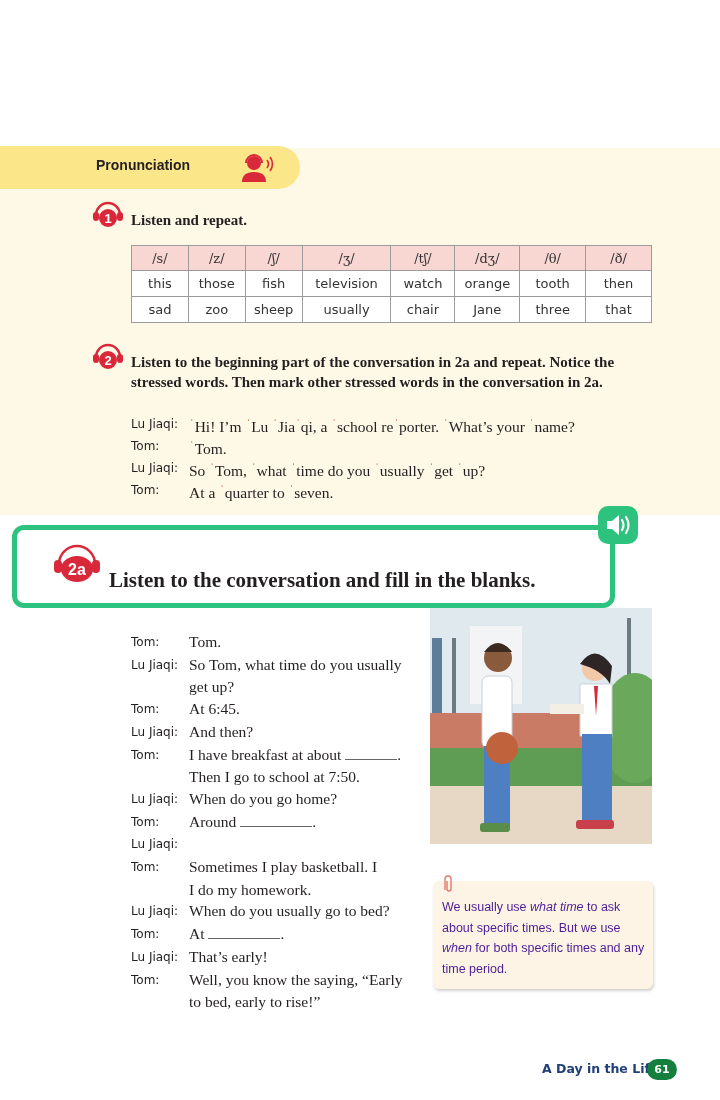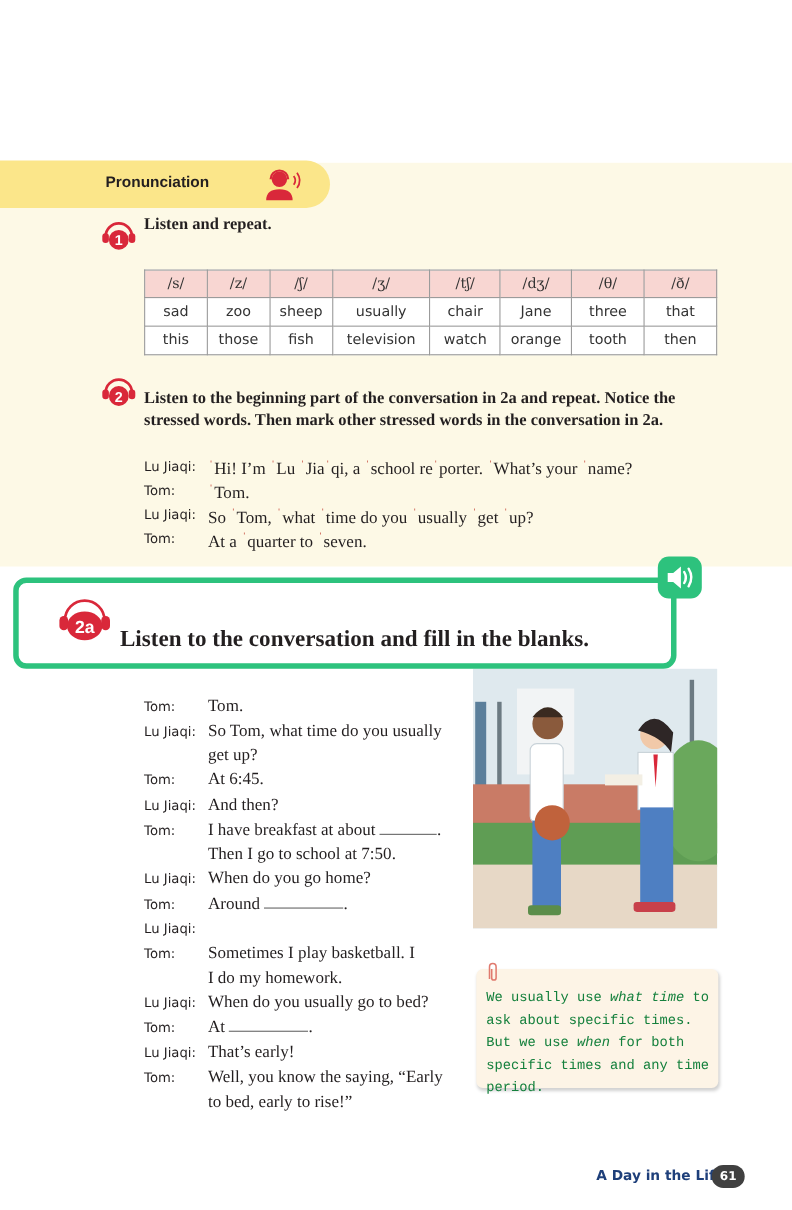--- a/index.html
+++ b/index.html
@@ -39,26 +39,26 @@
   .line { display: flex; font-size: 15.5px; line-height: 21.7px; }
   .line .s { width: 58px; flex: none; font-family: "DejaVu Sans", sans-serif; font-size: 12px; padding-top: 1px; }
   .line .t { font-family: "Liberation Serif", serif; font-size: 15.5px; }
   .blank { display: inline-block; border-bottom: 1px solid #666; height: 14px; vertical-align: baseline; }
 
   .illus { position: absolute; left: 430px; top: 608px; width: 222px; height: 236px; background: #e9eef1; overflow: hidden; }
 
   .note { position: absolute; left: 433px; top: 881px; width: 220px; height: 108px; background: #fdf4e6;
     border-radius: 6px; box-shadow: 1px 2px 3px rgba(0,0,0,0.18); }
   .note-clip { position: absolute; left: 440px; top: 873px; width: 16px; height: 20px; }
-  .note-text { position: absolute; left: 442px; top: 897px; width: 208px; font-family: Liberation Mono, monospace;
-    font-size: 12.5px; line-height: 20.5px; color: #15803d; }
+  .note-text { position: absolute; left: 442px; top: 897px; width: 208px; font-family: Liberation Sans, sans-serif;
+    font-size: 12.5px; line-height: 20.5px; color: #4c1d95; }
   .note-text i { font-style: italic; }
 
   .footer-label { position: absolute; left: 542px; top: 1061px; font-family: "DejaVu Sans", sans-serif; font-weight: bold; font-size: 12.5px; color: #1e3f7a; }
-  .page-num { position: absolute; left: 647px; top: 1059px; width: 30px; height: 21px; border-radius: 11px; background: #404040;
+  .page-num { position: absolute; left: 647px; top: 1059px; width: 30px; height: 21px; border-radius: 11px; background: #15803d;
     color: #fff; font-family: "DejaVu Sans", sans-serif; font-weight: bold; font-size: 11px; text-align: center; line-height: 21px; }
 </style>
 </head>
 <body>
 
 <div class="cream-panel"></div>
 
 <div class="pron-banner"></div>
 <div class="pron-title">Pronunciation</div>
 <svg class="pron-icon" viewBox="0 0 36 32">
@@ -68,53 +68,53 @@
   <path d="M27 8 q3 4 0 8 M30 5 q5 7 0 14" stroke="#d9283a" stroke-width="1.6" fill="none"></path>
 </svg>
 
 <svg class="num-badge" style="left:92px;top:201px" viewBox="0 0 32 28">
   <path d="M4 14 a12 12 0 0 1 24 0" stroke="#d9283a" stroke-width="2.5" fill="none"></path>
   <rect x="1" y="11" width="6" height="9" rx="3" fill="#d9283a"></rect>
   <rect x="25" y="11" width="6" height="9" rx="3" fill="#d9283a"></rect>
   <circle cx="16" cy="17" r="9" fill="#d9283a"></circle>
   <text x="16" y="22" text-anchor="middle" font-family="Liberation Sans, sans-serif" font-weight="bold" font-size="13" fill="#fff">1</text>
 </svg>
-<div class="task-text" style="left:131px;top:194px">Listen and repeat.</div>
+<div class="task-text" style="left:131px;top:210px">Listen and repeat.</div>
 
 <table class="phon">
   <tbody>
       <tr class="head">
     <td style="width:57px">/s/</td>
     <td style="width:57px">/z/</td>
     <td style="width:57px">/ʃ/</td>
     <td style="width:89px">/ʒ/</td>
     <td style="width:64px">/tʃ/</td>
     <td style="width:65px">/dʒ/</td>
     <td style="width:66px">/θ/</td>
     <td style="width:66px">/ð/</td>
   </tr>
   <tr>
+    <td>this</td>
+    <td>those</td>
+    <td>fish</td>
+    <td>television</td>
+    <td>watch</td>
+    <td>orange</td>
+    <td>tooth</td>
+    <td>then</td>
+  </tr>
+  <tr>
     <td>sad</td>
     <td>zoo</td>
     <td>sheep</td>
     <td>usually</td>
     <td>chair</td>
     <td>Jane</td>
     <td>three</td>
     <td>that</td>
-  </tr>
-  <tr>
-    <td>this</td>
-    <td>those</td>
-    <td>fish</td>
-    <td>television</td>
-    <td>watch</td>
-    <td>orange</td>
-    <td>tooth</td>
-    <td>then</td>
   </tr>
 </tbody>
   </table>
 
 <svg class="num-badge" style="left:92px;top:343px" viewBox="0 0 32 28">
   <path d="M4 14 a12 12 0 0 1 24 0" stroke="#d9283a" stroke-width="2.5" fill="none"></path>
   <rect x="1" y="11" width="6" height="9" rx="3" fill="#d9283a"></rect>
   <rect x="25" y="11" width="6" height="9" rx="3" fill="#d9283a"></rect>
   <circle cx="16" cy="17" r="9" fill="#d9283a"></circle>
   <text x="16" y="22" text-anchor="middle" font-family="Liberation Sans, sans-serif" font-weight="bold" font-size="13" fill="#fff">2</text>

